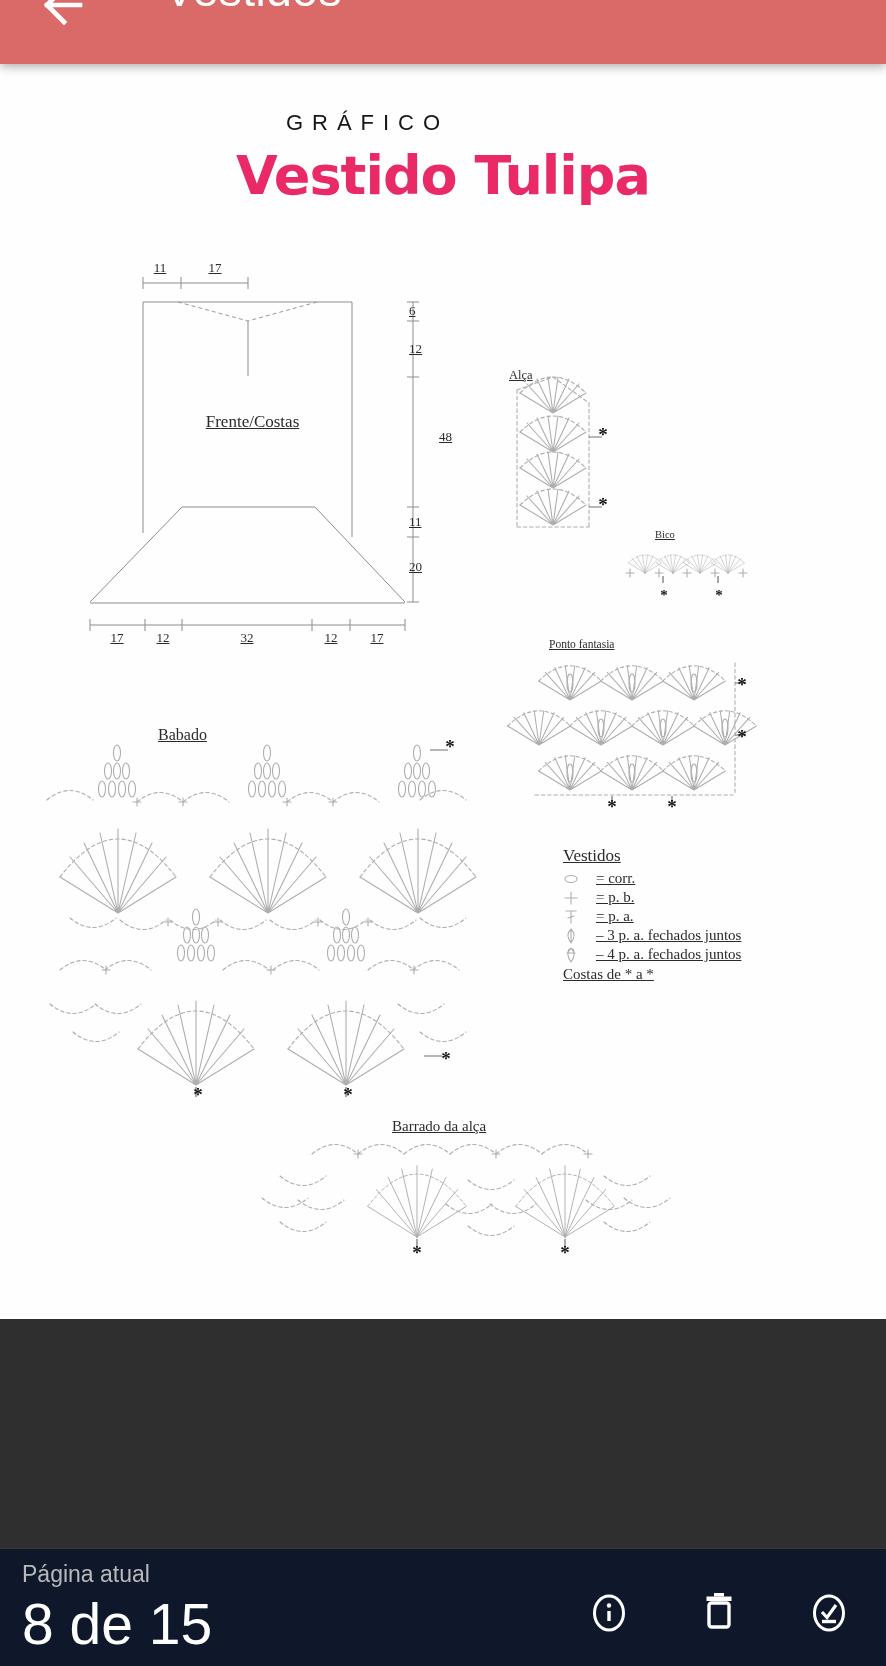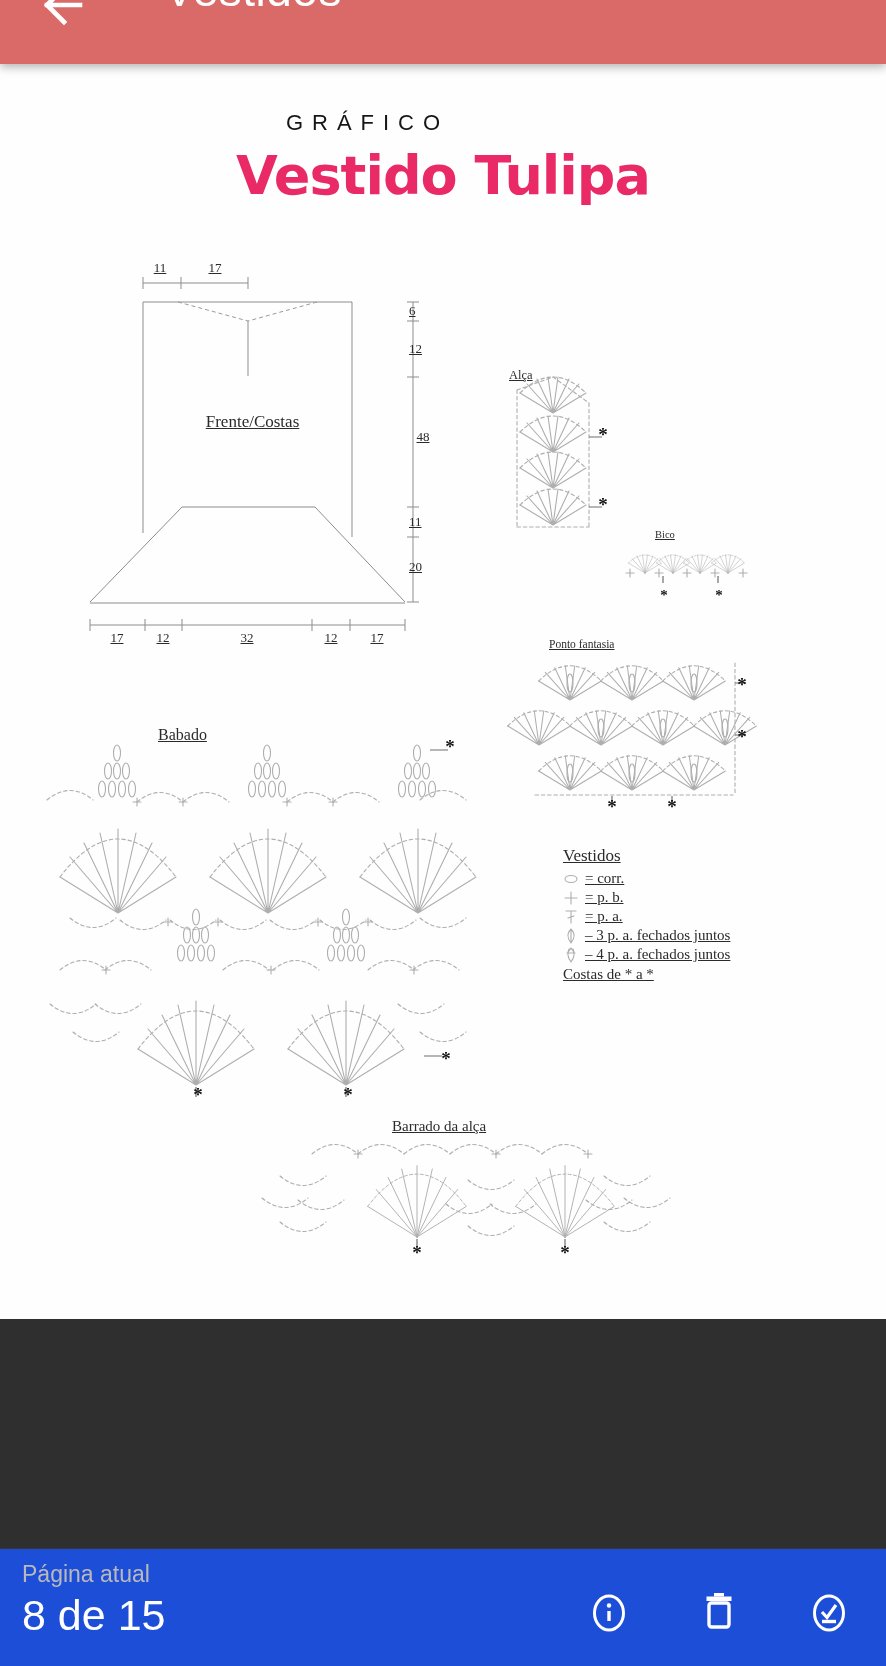--- a/index.html
+++ b/index.html
@@ -31,29 +31,29 @@
   svg{overflow:visible;}
   .ln{stroke:#8d8d8d;stroke-width:1;fill:none;}
   .lnd{stroke:#9a9a9a;stroke-width:1;fill:none;stroke-dasharray:4 3;}
   .lace{stroke:#aeaeae;stroke-width:1.1;fill:none;stroke-linecap:round;}
   .laced{stroke:#aeaeae;stroke-width:1.1;fill:none;stroke-dasharray:3.5 2.8;stroke-linecap:round;}
   .stem{stroke:#6f6f6f;stroke-width:1.2;fill:none;}
 
   
   .legend{left:563px;top:846px;width:260px;}
   .legend-title{font-size:17px;margin-bottom:3px;}
-  .legend-row{display:flex;align-items:center;gap:6px;height:19px;font-size:15px;}
+  .legend-row{display:flex;align-items:center;gap:17px;height:19px;font-size:15px;}
   .legend-footer{font-size:15px;margin-top:2px;}
   .lsym{flex:0 0 16px;height:17px;}
 
   
   .dark{left:0;top:1319px;width:886px;height:229px;background:#2f2f30;}
-  .bbar{left:0;top:1548px;width:886px;height:118px;background:#1d4ed8;border-top:1px solid #37373a;}
+  .bbar{left:0;top:1548px;width:886px;height:118px;background:#0f172a;border-top:1px solid #37373a;}
   .bbar-label{left:22px;top:12px;font-size:23px;color:#b9b9bb;}
-  .bbar-value{left:22px;top:42px;font-size:43px;color:#ffffff;}
+  .bbar-value{left:22px;top:42px;font-size:57px;color:#ffffff;}
   .icon-btn{width:50px;height:50px;background:none;border:none;padding:0;cursor:pointer;}
 </style>
 </head>
 <body>
 
 <svg width="0" height="0" style="position:absolute">
   <defs>
     <g id="fanS">
       <path class="lace" d="M0,0L-33,-20M0,0L-26,-29M0,0L-16,-34M0,0L-5,-36M0,0L5,-36M0,0L16,-34M0,0L26,-29M0,0L33,-20"></path>
       <path class="laced" d="M-33,-20Q0,-52 33,-20"></path>
@@ -114,21 +114,21 @@
 
   <path class="ln" d="M353,52V352 M347,52H359 M347,71H359 M347,127H359 M347,257H359 M347,287H359 M347,352H359"></path>
 
   <path class="ln" d="M30,375H345 M30,369V381 M85,369V381 M122,369V381 M252,369V381 M290,369V381 M345,369V381"></path>
 </svg>
 <div class="abs serif num" style="left:146px;top:260px">11</div>
 <div class="abs serif num" style="left:201px;top:260px">17</div>
 <div class="abs serif dlabel" style="left:170px;top:412px;width:165px;text-align:center;font-size:17px">Frente/Costas</div>
 <div class="abs serif num" style="left:409px;top:303px;text-align:left">6</div>
 <div class="abs serif num" style="left:409px;top:341px;text-align:left">12</div>
-<div class="abs serif num" style="left:409px;top:429px;text-align:center">48</div>
+<div class="abs serif num" style="left:424px;top:429px;text-align:right">48</div>
 <div class="abs serif num" style="left:409px;top:514px;text-align:left">11</div>
 <div class="abs serif num" style="left:409px;top:559px;text-align:left">20</div>
 <div class="abs serif num" style="left:103px;top:630px">17</div>
 <div class="abs serif num" style="left:149px;top:630px">12</div>
 <div class="abs serif num" style="left:233px;top:630px">32</div>
 <div class="abs serif num" style="left:317px;top:630px">12</div>
 <div class="abs serif num" style="left:363px;top:630px">17</div>
 
 <div class="abs serif dlabel" style="left:509px;top:368px;font-size:12.5px">Alça</div>
 <svg class="abs" style="left:505px;top:370px" width="115" height="165" viewBox="0 0 115 165">

